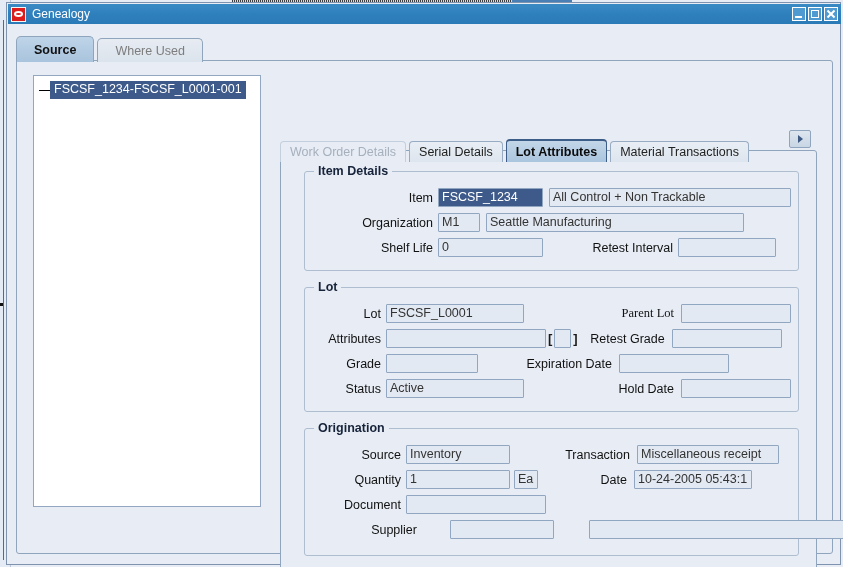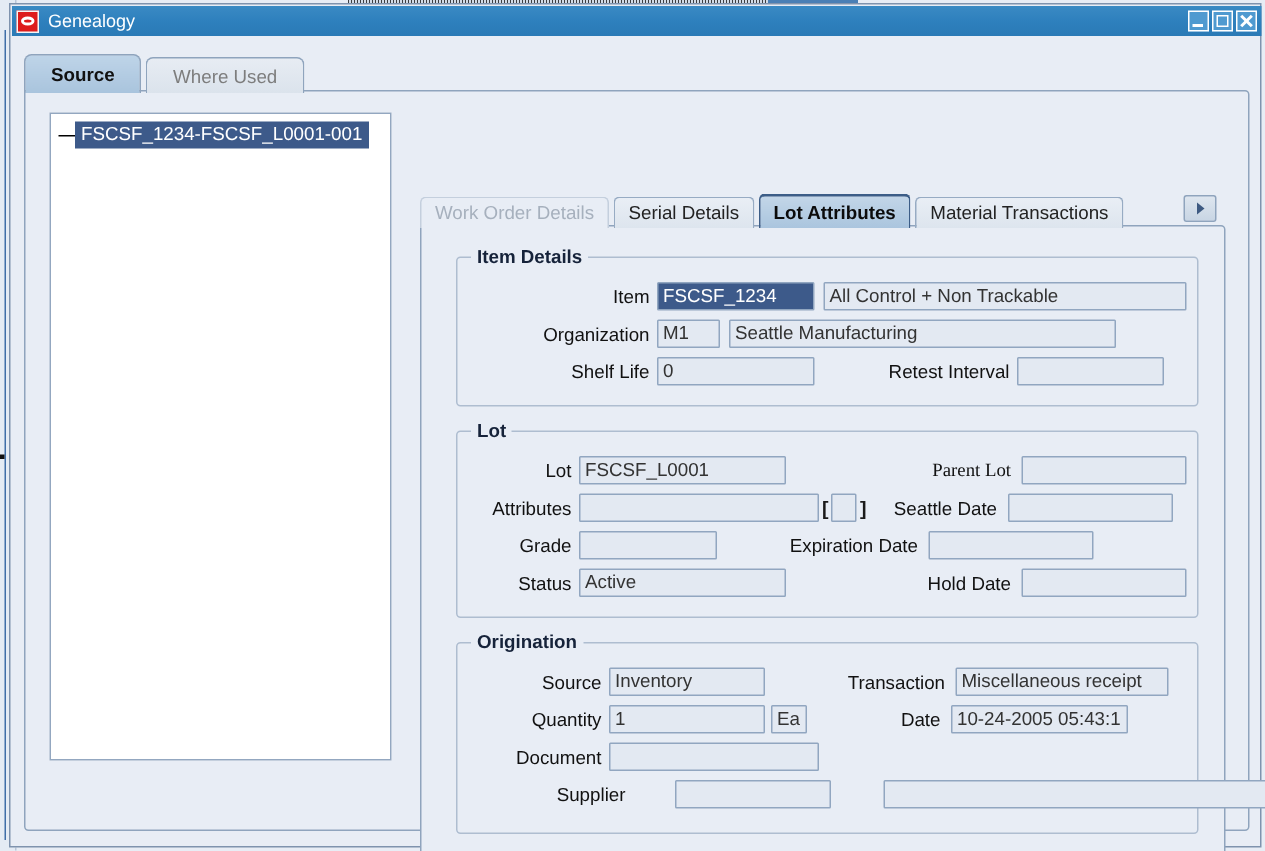--- a/index.html
+++ b/index.html
@@ -214,21 +214,21 @@
 
   
   .inner-region {
     position: absolute;
     left: 256px; top: 10px;
     width: 546px;
     height: 540px;
   }
   .inner-tabs {
     position: absolute;
-    left: 7px; top: 58px;
+    left: 7px; top: 68px;
     display: flex;
     align-items: flex-end;
     height: 23px;
     z-index: 6;
   }
   .itab {
     height: 21px;
     padding: 0 9px;
     display: flex;
     align-items: center;
@@ -452,21 +452,21 @@
               <div class="lbl" style="width:150px; padding-right:7px;font-family:Liberation Serif, serif;">Parent Lot</div>
               <div class="fld" style="width:110px;"></div>
             </div>
 
             <div class="row" style="left:0px; top:41px;">
               <div class="lbl" style="width:76px;">Attributes</div>
               <div class="fld" style="width:160px;"></div>
               <div class="brk">[</div>
               <div class="sqbtn"></div>
               <div class="brk">]</div>
-              <div class="lbl" style="width:85px; padding-right:7px;">Seattle Date</div>
+              <div class="lbl" style="width:85px; padding-right:7px;">Retest Grade</div>
               <div class="fld" style="width:110px;"></div>
             </div>
 
             <div class="row" style="left:0px; top:66px;">
               <div class="lbl" style="width:76px;">Grade</div>
               <div class="fld" style="width:92px;"></div>
               <div class="lbl" style="width:134px; padding-right:7px;">Expiration Date</div>
               <div class="fld" style="width:110px;"></div>
             </div>
 

